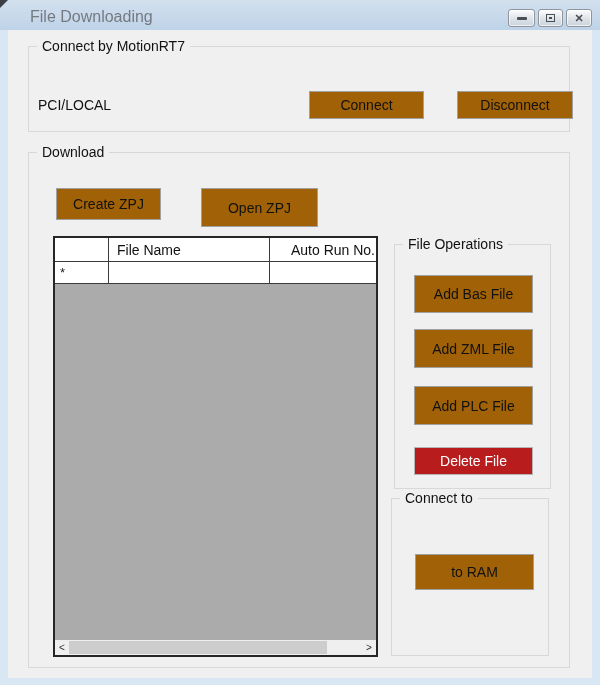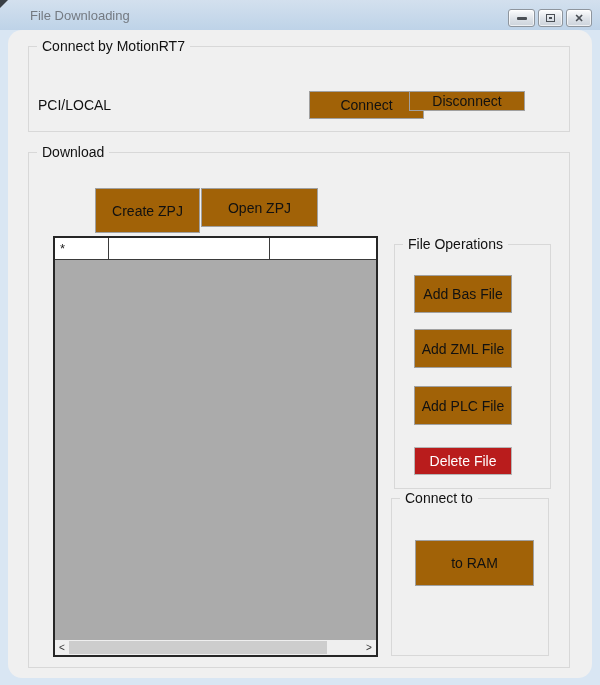--- a/index.html
+++ b/index.html
@@ -17,21 +17,21 @@
     border-top:8px solid #3a3f45; border-right:8px solid transparent;
   }
 
   
   .titlebar {
     position:absolute; left:0; top:0; right:0; height:30px;
     background:linear-gradient(#d3e0ee, #bed3e8);
   }
   .window-title {
     position:absolute; left:30px; top:8px;
-    font-size:13px; color:#747a82;
+    font-size:16px; color:#747a82;
   }
   .winbtn {
     position:absolute; top:9px; height:18px;
     border:1px solid #8e959d; border-radius:3px;
     background:linear-gradient(#fdfdfe, #dde2e8 55%, #ccd3db);
     box-shadow:inset 0 0 0 1px rgba(255,255,255,.65);
     display:flex; align-items:center; justify-content:center;
     cursor:default;
   }
   .btn-min   { left:508px; width:27px; }
@@ -39,21 +39,20 @@
   .btn-close { left:566px; width:26px; }
   .glyph-min { width:10px; height:3px; background:#4a4f55; border-radius:1px; }
   .glyph-max { width:9px; height:8px; border:1px solid #4a4f55; display:flex; align-items:center; justify-content:center; }
   .glyph-max-inner { width:3px; height:2px; border:1px solid #4a4f55; }
   .glyph-close { font-size:11px; font-weight:bold; color:#4a4f55; line-height:1; }
 
   
   .content {
     position:absolute; left:8px; top:30px; width:584px; height:648px;
     background:#f0f0f0;
-    border-radius:14px;
   }
 
   .group { position:absolute; border:1px solid #d8d8d8; }
   .group-label {
     position:absolute; top:-9px; left:8px;
     background:#f0f0f0; padding:0 5px;
     font-size:14px; color:#111; white-space:nowrap;
   }
 
   .btn {
@@ -68,25 +67,25 @@
   
   .connect-group { left:20px; top:16px; width:542px; height:86px; }
   .pci-label { position:absolute; left:9px; top:50px; font-size:14px; }
   .pci-input {
     position:absolute; left:137px; top:45px; width:121px; height:21px;
     border:1px solid #6d6d6d; background:#fff;
     font-family:"Liberation Sans", sans-serif; font-size:14px;
     padding:1px 4px; color:#000;
   }
   .connect-btn    { left:280px; top:44px; width:115px; height:28px; }
-  .disconnect-btn { left:380px; top:44px; width:116px; height:20px; }
+  .disconnect-btn { left:428px; top:44px; width:116px; height:28px; }
 
   
   .projects-group { left:20px; top:122px; width:542px; height:516px; }
-  .create-btn { left:27px;  top:35px; width:105px; height:45px;margin-left:39px; }
+  .create-btn { left:27px;  top:35px; width:105px; height:32px; }
   .open-btn   { left:172px; top:35px; width:117px; height:39px; }
 
   
   .grid {
     position:absolute; left:24px; top:83px; width:325px; height:421px;
     border:2px solid #262626; background:#fff;
     display:flex; flex-direction:column;
   }
   .grid-row { display:flex; flex:0 0 auto; background:#fff; }
   .header-row { height:24px; border-bottom:1px solid #3a3a3a; }
@@ -101,32 +100,32 @@
   .hscroll { height:15px; background:#efefef; display:flex; flex:0 0 auto; }
   .scroll-btn {
     width:14px; display:flex; align-items:center; justify-content:center;
     font-size:10px; color:#333; background:#efefef;
   }
   .scroll-track { flex:1; position:relative; background:#efefef; }
   .scroll-thumb { position:absolute; left:0; top:1px; bottom:1px; width:88%; background:#cdcdcd; }
 
   
   .fileops-group { left:365px; top:91px; width:157px; height:245px; }
-  .fo-btn { left:19px; width:98px; }
+  .fo-btn { left:19px; width:119px; }
   .add-bas { top:30px;  height:38px; }
   .add-zml { top:84px;  height:39px; }
   .add-plc { top:141px; height:39px; }
   .delete-btn {
     top:202px; height:28px;
     background:#b91c1c; color:#ffffff; border:1px solid #b5b5b5;
   }
 
   
   .download-group { left:362px; top:345px; width:158px; height:158px; }
-  .to-ram { left:23px; top:41px;  width:119px; height:46px; }
+  .to-ram { left:23px; top:55px;  width:119px; height:36px; }
   .to-rom { left:23px; top:104px; width:119px; height:37px; }
 </style>
 </head>
 <body>
 
 <div class="window">
   <div class="corner-artifact"></div>
 
   <div class="titlebar">
     <span class="window-title">File Downloading</span>
@@ -152,20 +151,25 @@
       <button class="btn disconnect-btn">Disconnect</button>
     </div>
 
     <div class="group projects-group">
       <span class="group-label">Download</span>
 
       <button class="btn create-btn">Create ZPJ</button>
       <button class="btn open-btn">Open ZPJ</button>
 
       <div class="grid">
+        <div class="grid-row header-row">
+          <div class="cell c0"></div>
+          <div class="cell c1">File Name</div>
+          <div class="cell c2">Auto Run No.</div>
+        </div>
         <div class="grid-row data-row">
           <div class="cell c0 new-row-marker">*</div>
           <div class="cell c1"></div>
           <div class="cell c2"></div>
         </div>
         <div class="grid-empty"></div>
         <div class="hscroll">
           <div class="scroll-btn">
             <span>&lt;</span>
           </div>

